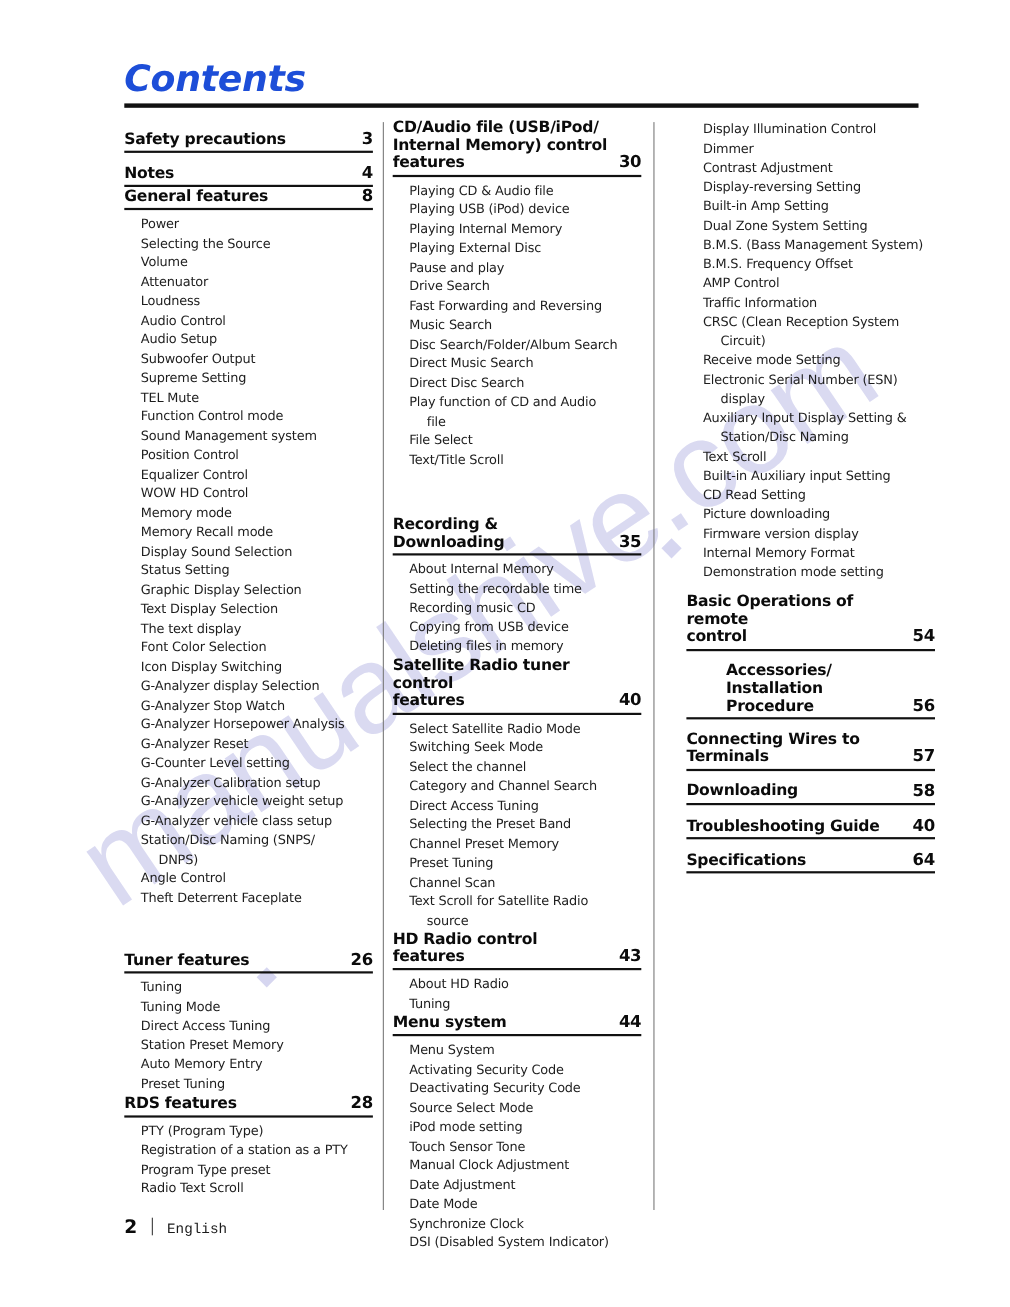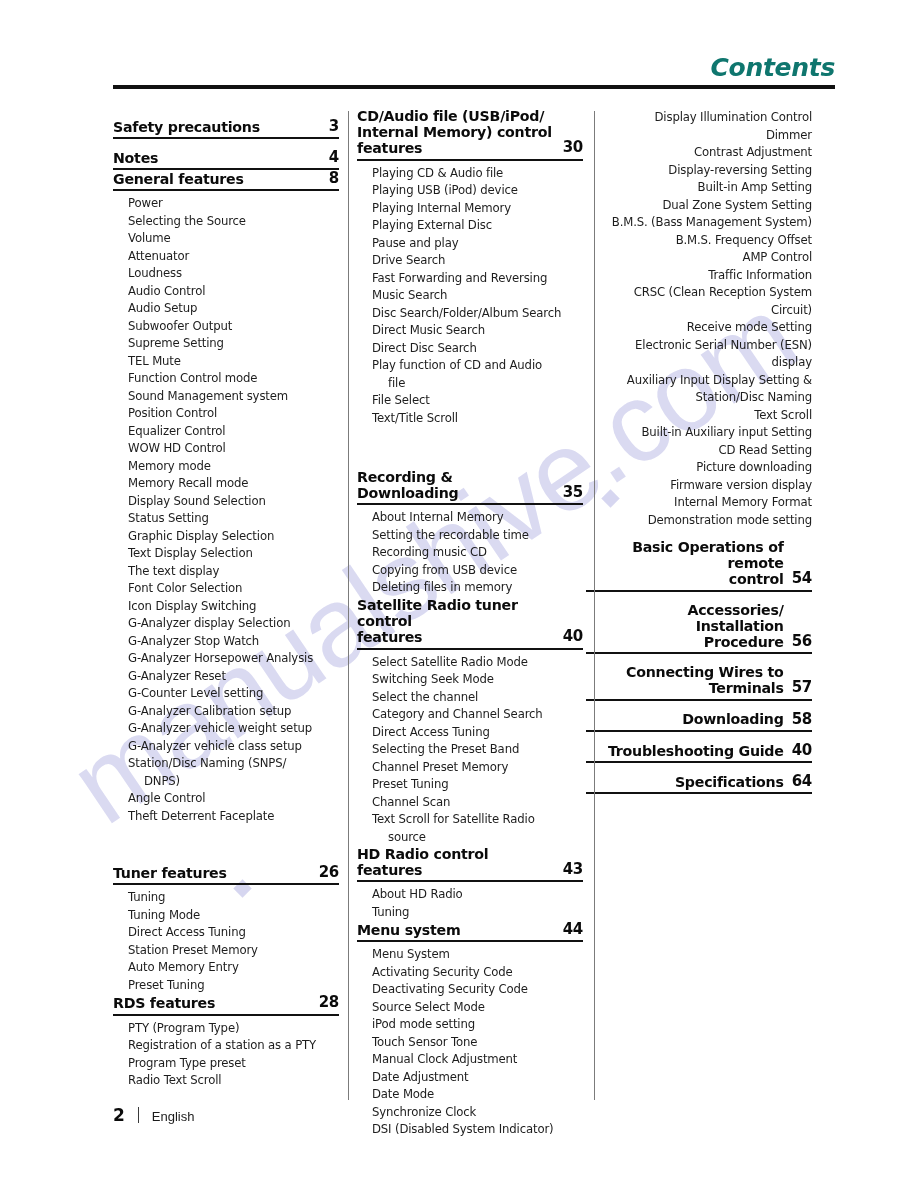--- a/index.html
+++ b/index.html
@@ -59,27 +59,26 @@
   
   #doc-title-wrap {
     position: absolute;
     left: 113px;
     top: 55px;
     width: 722px;
     z-index: 2;
   }
   #doc-title {
     font-family: "DejaVu Sans", sans-serif;
-    font-size: 25px;
+    font-size: 33px;
     font-weight: bold;
     font-style: italic;
     letter-spacing: -0.3px;
-    color: #0f766e;
+    color: #1d4ed8;
     line-height: 1.05;
-    text-align: right;
   }
   #doc-title-rule {
     margin-top: 4px;
     height: 4px;
     background: #111111;
     width: 722px;
   }
 
   
   #columns {
@@ -90,21 +89,21 @@
     height: 992px;
     z-index: 2;
   }
   .col {
     position: absolute;
     top: 0;
     width: 226px;
   }
   #col-1 { left: 0px; }
   #col-2 { left: 244px; }
-  #col-3 { left: 473px; text-align: right; }
+  #col-3 { left: 511px; }
 
   .divider {
     position: absolute;
     top: 3px;
     width: 1px;
     height: 989px;
     background: #7b7b7b;
     z-index: 2;
   }
   #divider-1 { left: 235px; }
@@ -190,21 +189,21 @@
   #footer-sep {
     display: inline-block;
     width: 1px;
     height: 16px;
     background: #3a3a3a;
     margin: 0 13px;
     position: relative;
     top: 2px;
   }
   #footer-lang {
-    font-family: Liberation Sans, sans-serif;
+    font-family: Liberation Mono, monospace;
     font-size: 13px;
     color: #1b1b1b;
   }
 </style>
 </head>
 <body>
 
 <div id="page">
 
   <div id="watermark">

